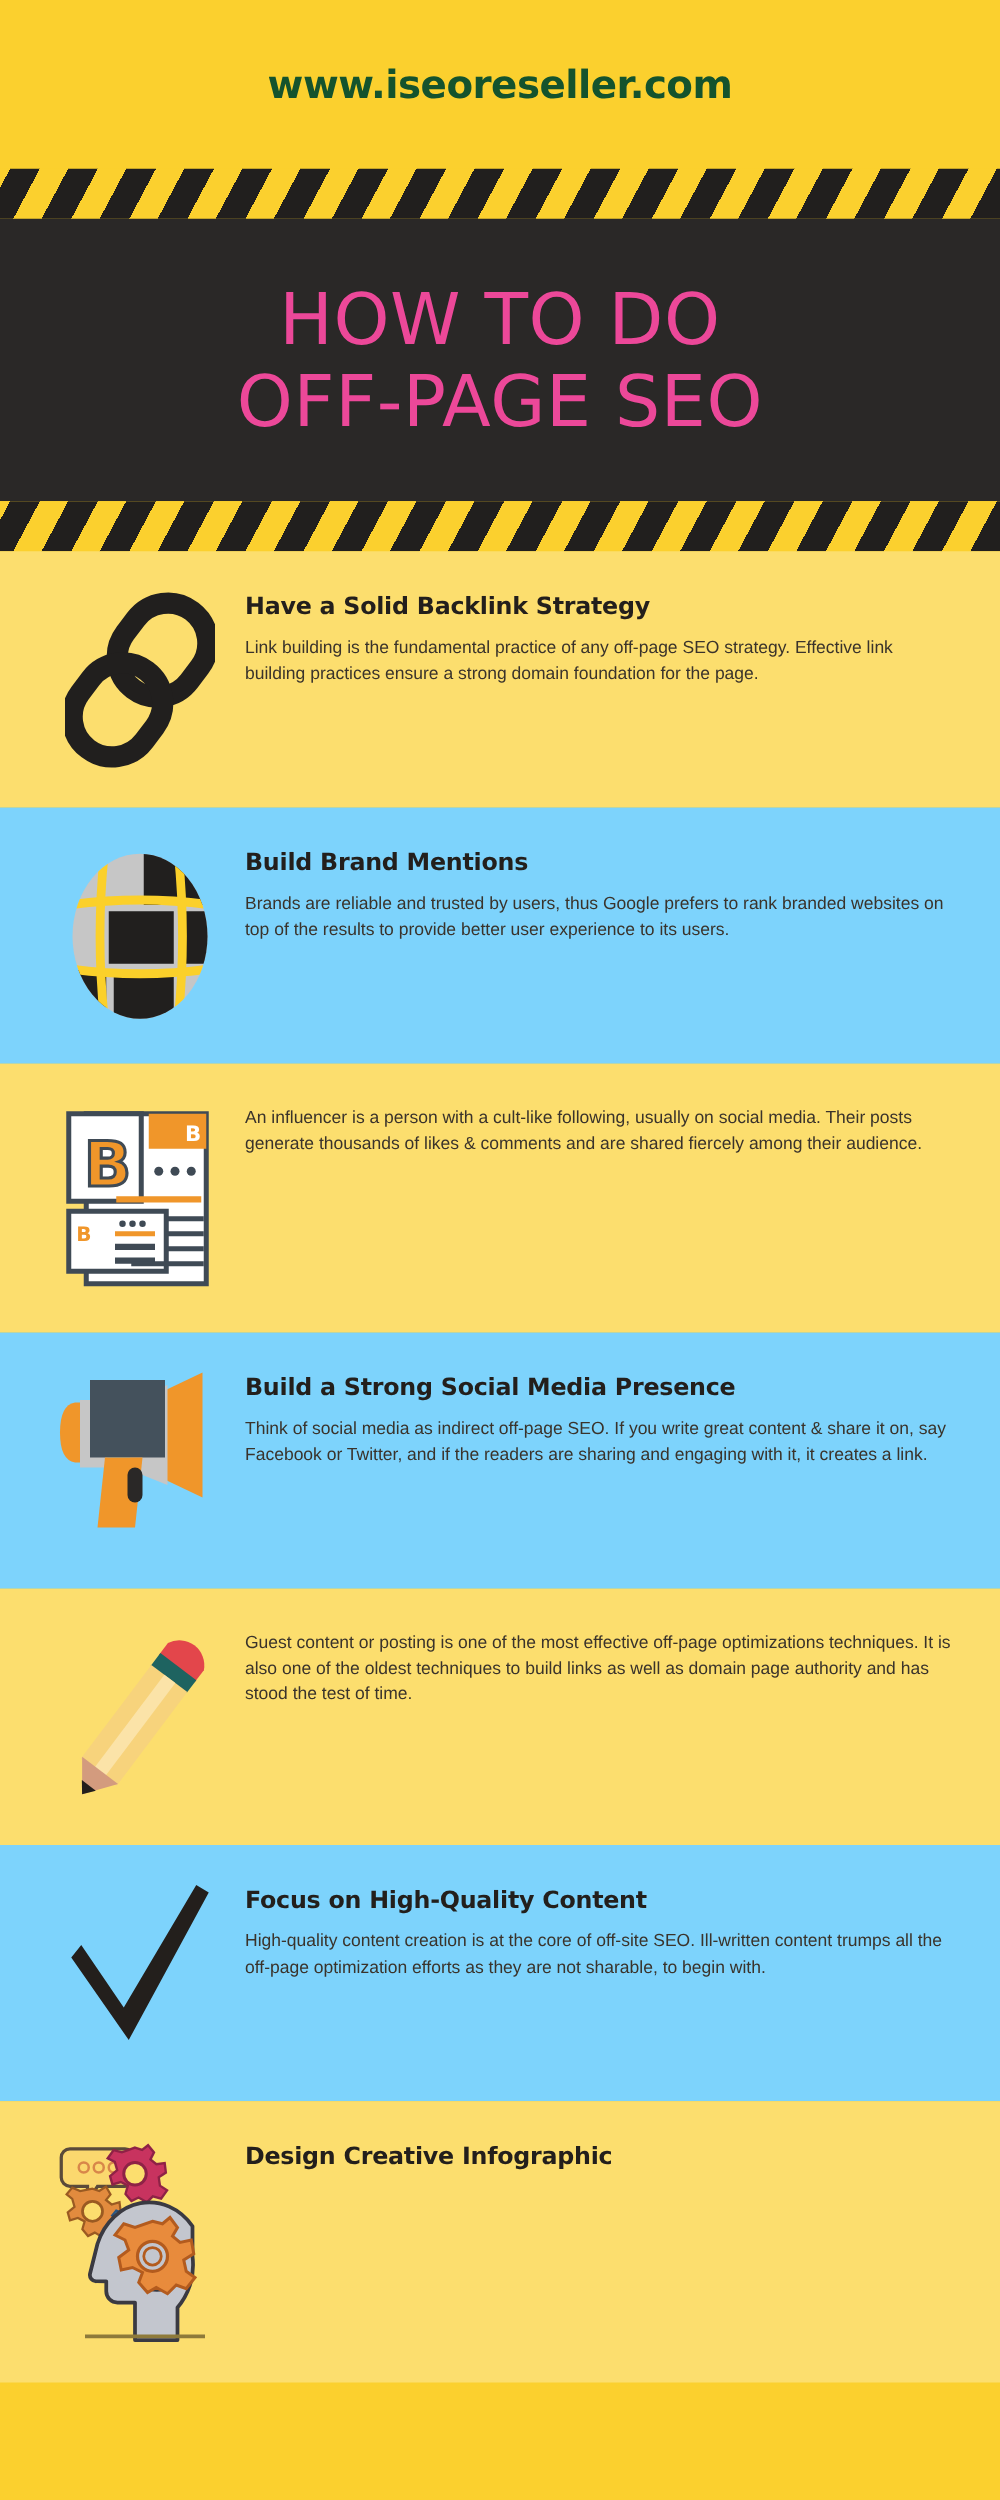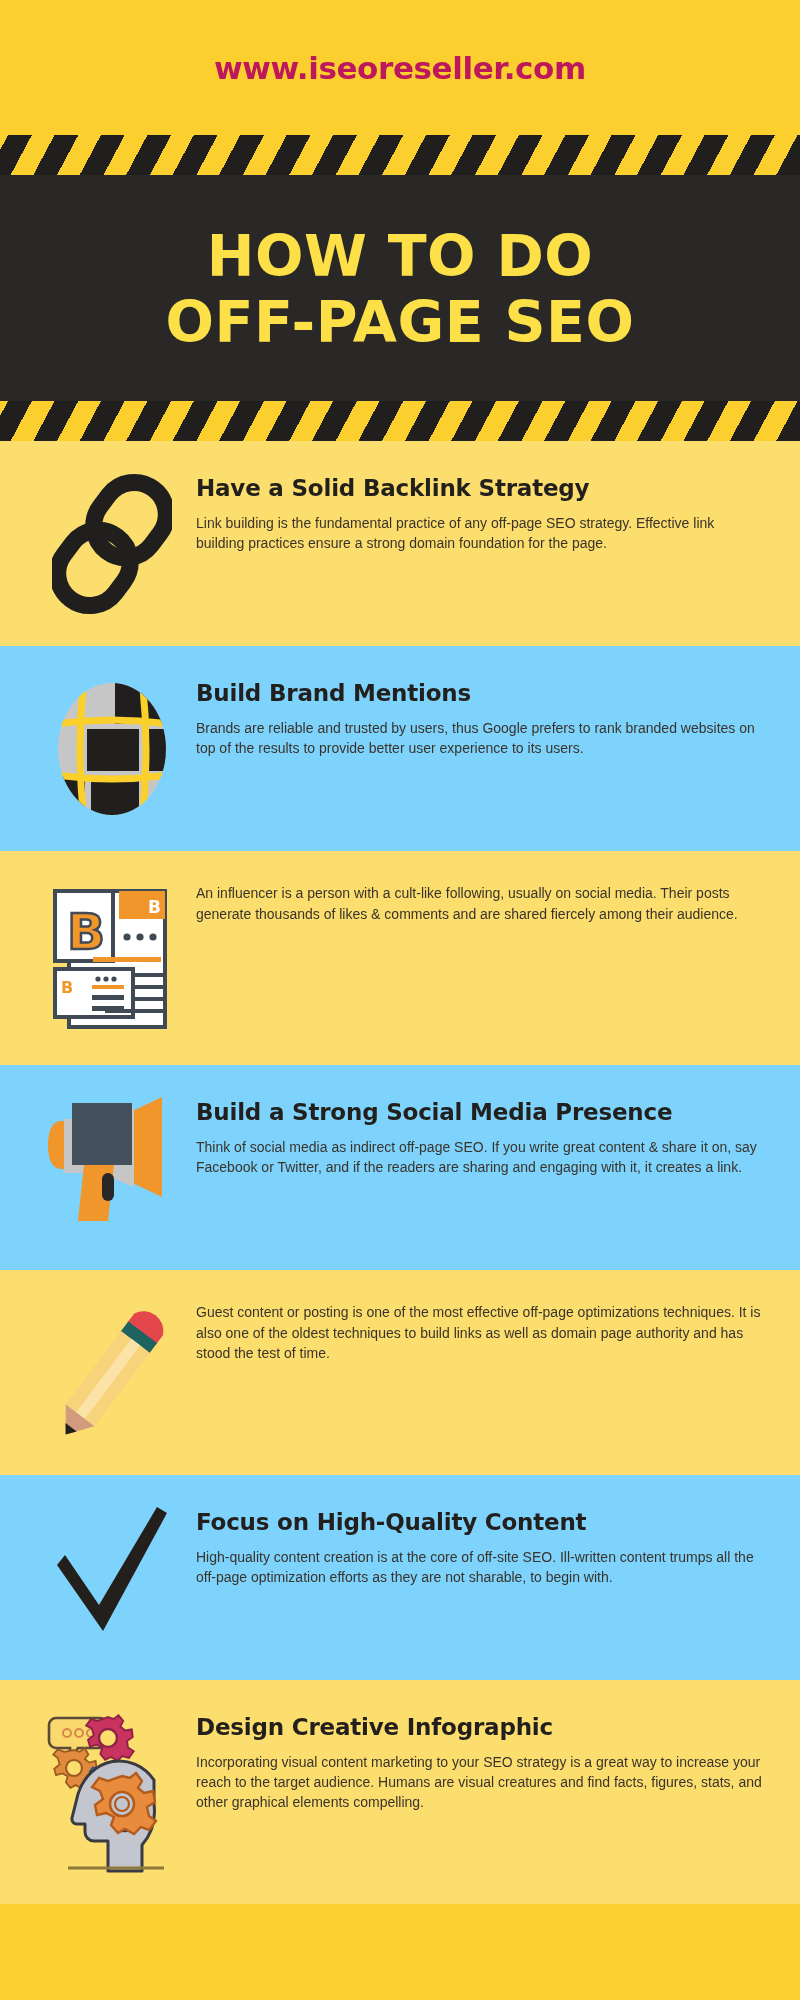--- a/index.html
+++ b/index.html
@@ -23,21 +23,21 @@
   .site-header {
     height: 135px;
     background: #FBD02E;
     display: flex;
     align-items: center;
     justify-content: center;
   }
   .site-url {
     font-size: 31px;
     font-weight: bold;
-    color: #be185d;
+    color: #14532d;
     letter-spacing: -0.4px;
     font-family: "DejaVu Sans", sans-serif;
   }
 
   
   .hazard {
     height: 40px;
     width: 100%;
     background-color: #FBD02E;
     background-image: repeating-linear-gradient(
@@ -49,23 +49,23 @@
     );
   }
 
   
   .title-banner {
     background: #2A2827;
     padding: 48px 0 46px;
     text-align: center;
   }
   .title-line {
-    color: #fde047;
+    color: #ec4899;
     font-family: "DejaVu Sans", sans-serif;
-    font-weight: bold;
+    font-weight: normal;
     font-size: 57px;
     line-height: 1.16;
     letter-spacing: 0.5px;
   }
 
   
   .section {
     display: flex;
     align-items: flex-start;
     padding: 22px 30px 22px 28px;
@@ -80,21 +80,21 @@
     display: flex;
     align-items: flex-start;
     justify-content: center;
     padding-top: 6px;
   }
   .text-cell { flex: 1; padding-top: 10px; padding-right: 6px; }
 
   .sec-title {
     font-family: "DejaVu Sans", sans-serif;
     font-weight: bold;
-    font-size: 23px;
+    font-size: 19px;
     line-height: 1.32;
     color: #231F1C;
     margin-bottom: 9px;
     letter-spacing: -0.2px;
   }
   .sec-body {
     font-family: "Liberation Sans", sans-serif;
     font-size: 14px;
     line-height: 1.45;
     color: #3A332B;
@@ -289,17 +289,16 @@
             <circle cx="0" cy="0" r="12" fill="#C3C6CE" stroke="#B35B1E" stroke-width="2.6"></circle>
             <circle cx="0" cy="0" r="7" fill="#C3C6CE" stroke="#B35B1E" stroke-width="2.2"></circle>
           </g>
 
           <line x1="26" y1="160" x2="122" y2="160" stroke="#8E7A3A" stroke-width="3"></line>
         </svg>
       </span>
     </div>
     <div class="text-cell">
       <div class="sec-title">Design Creative Infographic</div>
-      <div class="sec-body">Incorporating visual content marketing to your SEO strategy is a great way to increase your reach to the target audience. Humans are visual creatures and find facts, figures, stats, and other graphical elements compelling.</div>
     </div>
   </div>
 
 </div>
 
 </body></html>

